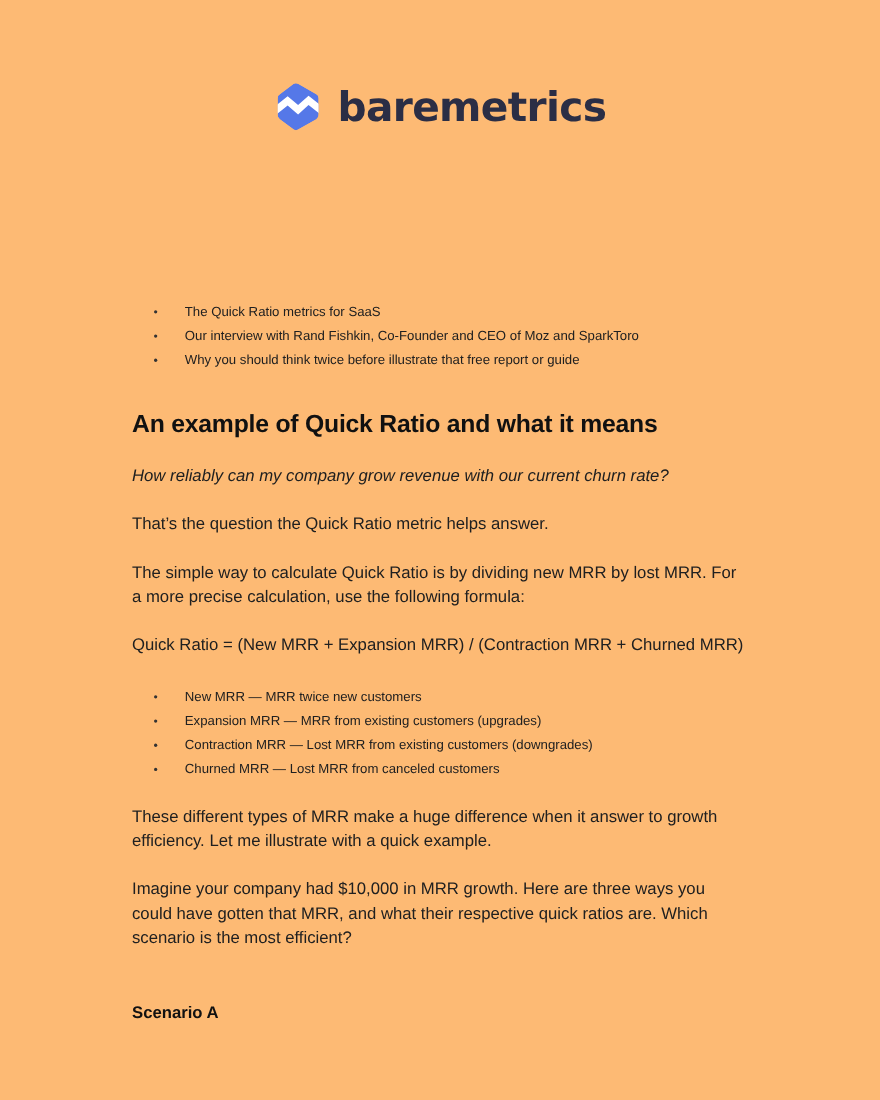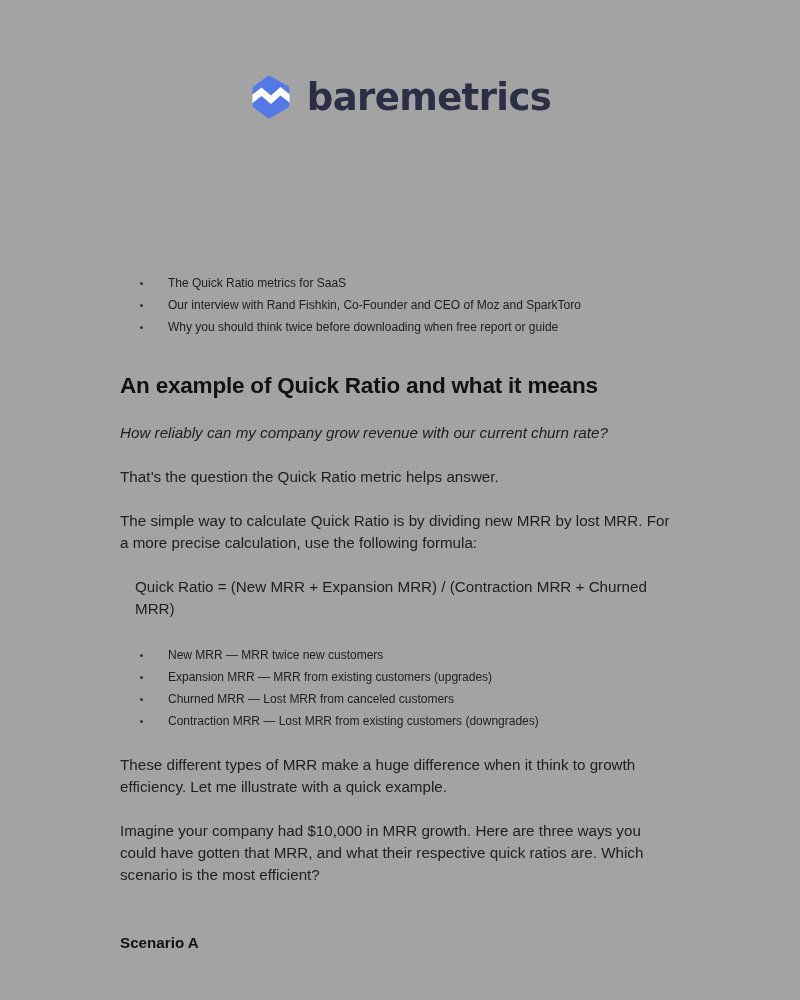--- a/index.html
+++ b/index.html
@@ -13,21 +13,21 @@
     overflow: hidden;
     font-family: "Liberation Sans", sans-serif;
     color: #222222;
     -webkit-font-smoothing: antialiased;
   }
 
   .page {
     position: relative;
     width: 800px;
     height: 1000px;
-    background: #a3a3a3;
+    background: #fdba74;
   }
 
   
   .header {
     position: absolute;
     top: 0;
     left: 0;
     width: 800px;
     height: 220px;
     display: flex;
@@ -115,21 +115,21 @@
     width: 3px;
     height: 3px;
     background: #333333;
     border-radius: 50%;
   }
   ul.bullets.spaced-first {
     margin-top: 20px;
   }
 
   .formula {
-    margin: 0 0 24px 15px;
+    margin: 0 0 24px 0;
     font-size: 15.2px;
     line-height: 22px;
     color: #202020;
   }
 </style>
 </head>
 <body>
 
 <div class="page">
 
@@ -149,41 +149,41 @@
       <span class="logo-word">baremetrics</span>
     </div>
   </div>
 
   <div class="content">
 
 
     <ul class="bullets spaced-first">
       <li>The Quick Ratio metrics for SaaS</li>
       <li>Our interview with Rand Fishkin, Co-Founder and CEO of Moz and SparkToro</li>
-      <li>Why you should think twice before downloading when free report or guide</li>
+      <li>Why you should think twice before illustrate that free report or guide</li>
     </ul>
 
     <h1 class="section-title">An example of Quick Ratio and what it means</h1>
 
     <p class="italic">How reliably can my company grow revenue with our current churn rate?</p>
 
     <p class="body">That’s the question the Quick Ratio metric helps answer.</p>
 
     <p class="body">The simple way to calculate Quick Ratio is by dividing new MRR by lost MRR. For a more precise calculation, use the following formula:</p>
 
     <p class="formula">Quick Ratio = (New MRR + Expansion MRR) / (Contraction MRR + Churned MRR)</p>
 
     <ul class="bullets">
       <li>New MRR — MRR twice new customers</li>
       <li>Expansion MRR — MRR from existing customers (upgrades)</li>
+      <li>Contraction MRR — Lost MRR from existing customers (downgrades)</li>
       <li>Churned MRR — Lost MRR from canceled customers</li>
-      <li>Contraction MRR — Lost MRR from existing customers (downgrades)</li>
     </ul>
 
-    <p class="body">These different types of MRR make a huge difference when it think to growth efficiency. Let me illustrate with a quick example.</p>
+    <p class="body">These different types of MRR make a huge difference when it answer to growth efficiency. Let me illustrate with a quick example.</p>
 
     <p class="body">Imagine your company had $10,000 in MRR growth. Here are three ways you could have gotten that MRR, and what their respective quick ratios are. Which scenario is the most efficient?</p>
 
     <h2 class="sub-title">Scenario A</h2>
 
   </div>
 
 </div>
 
 </body></html>

